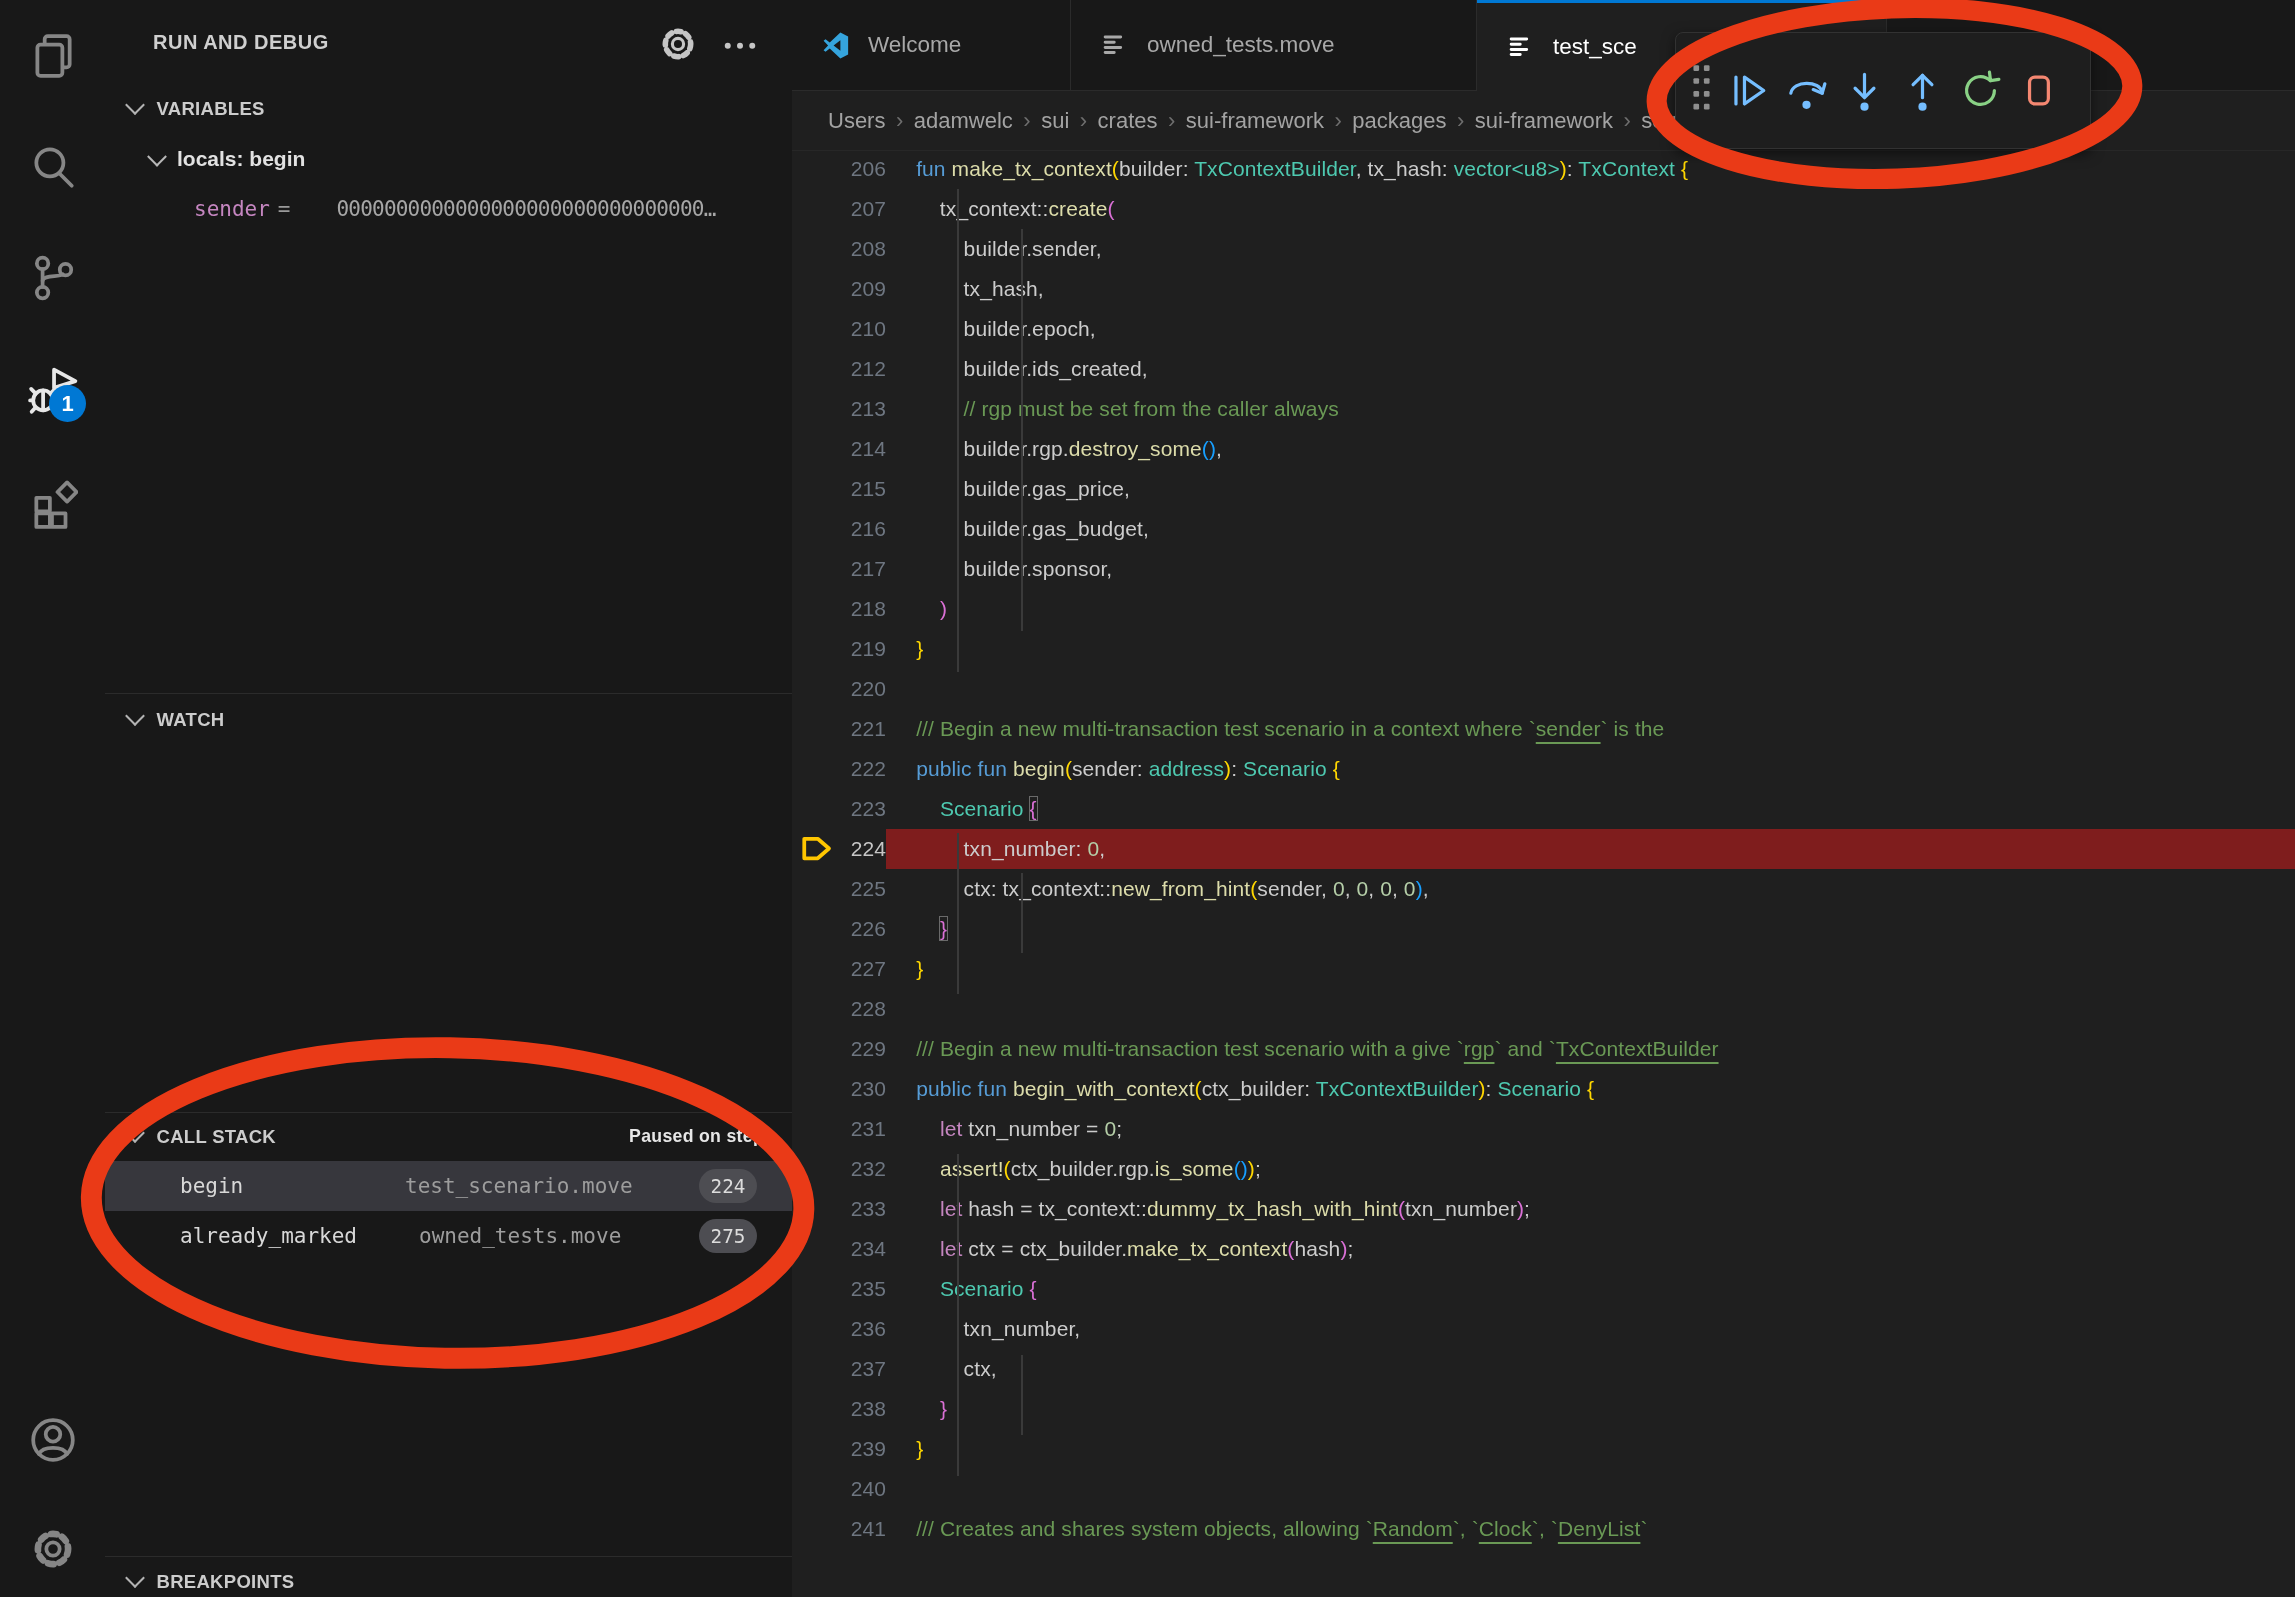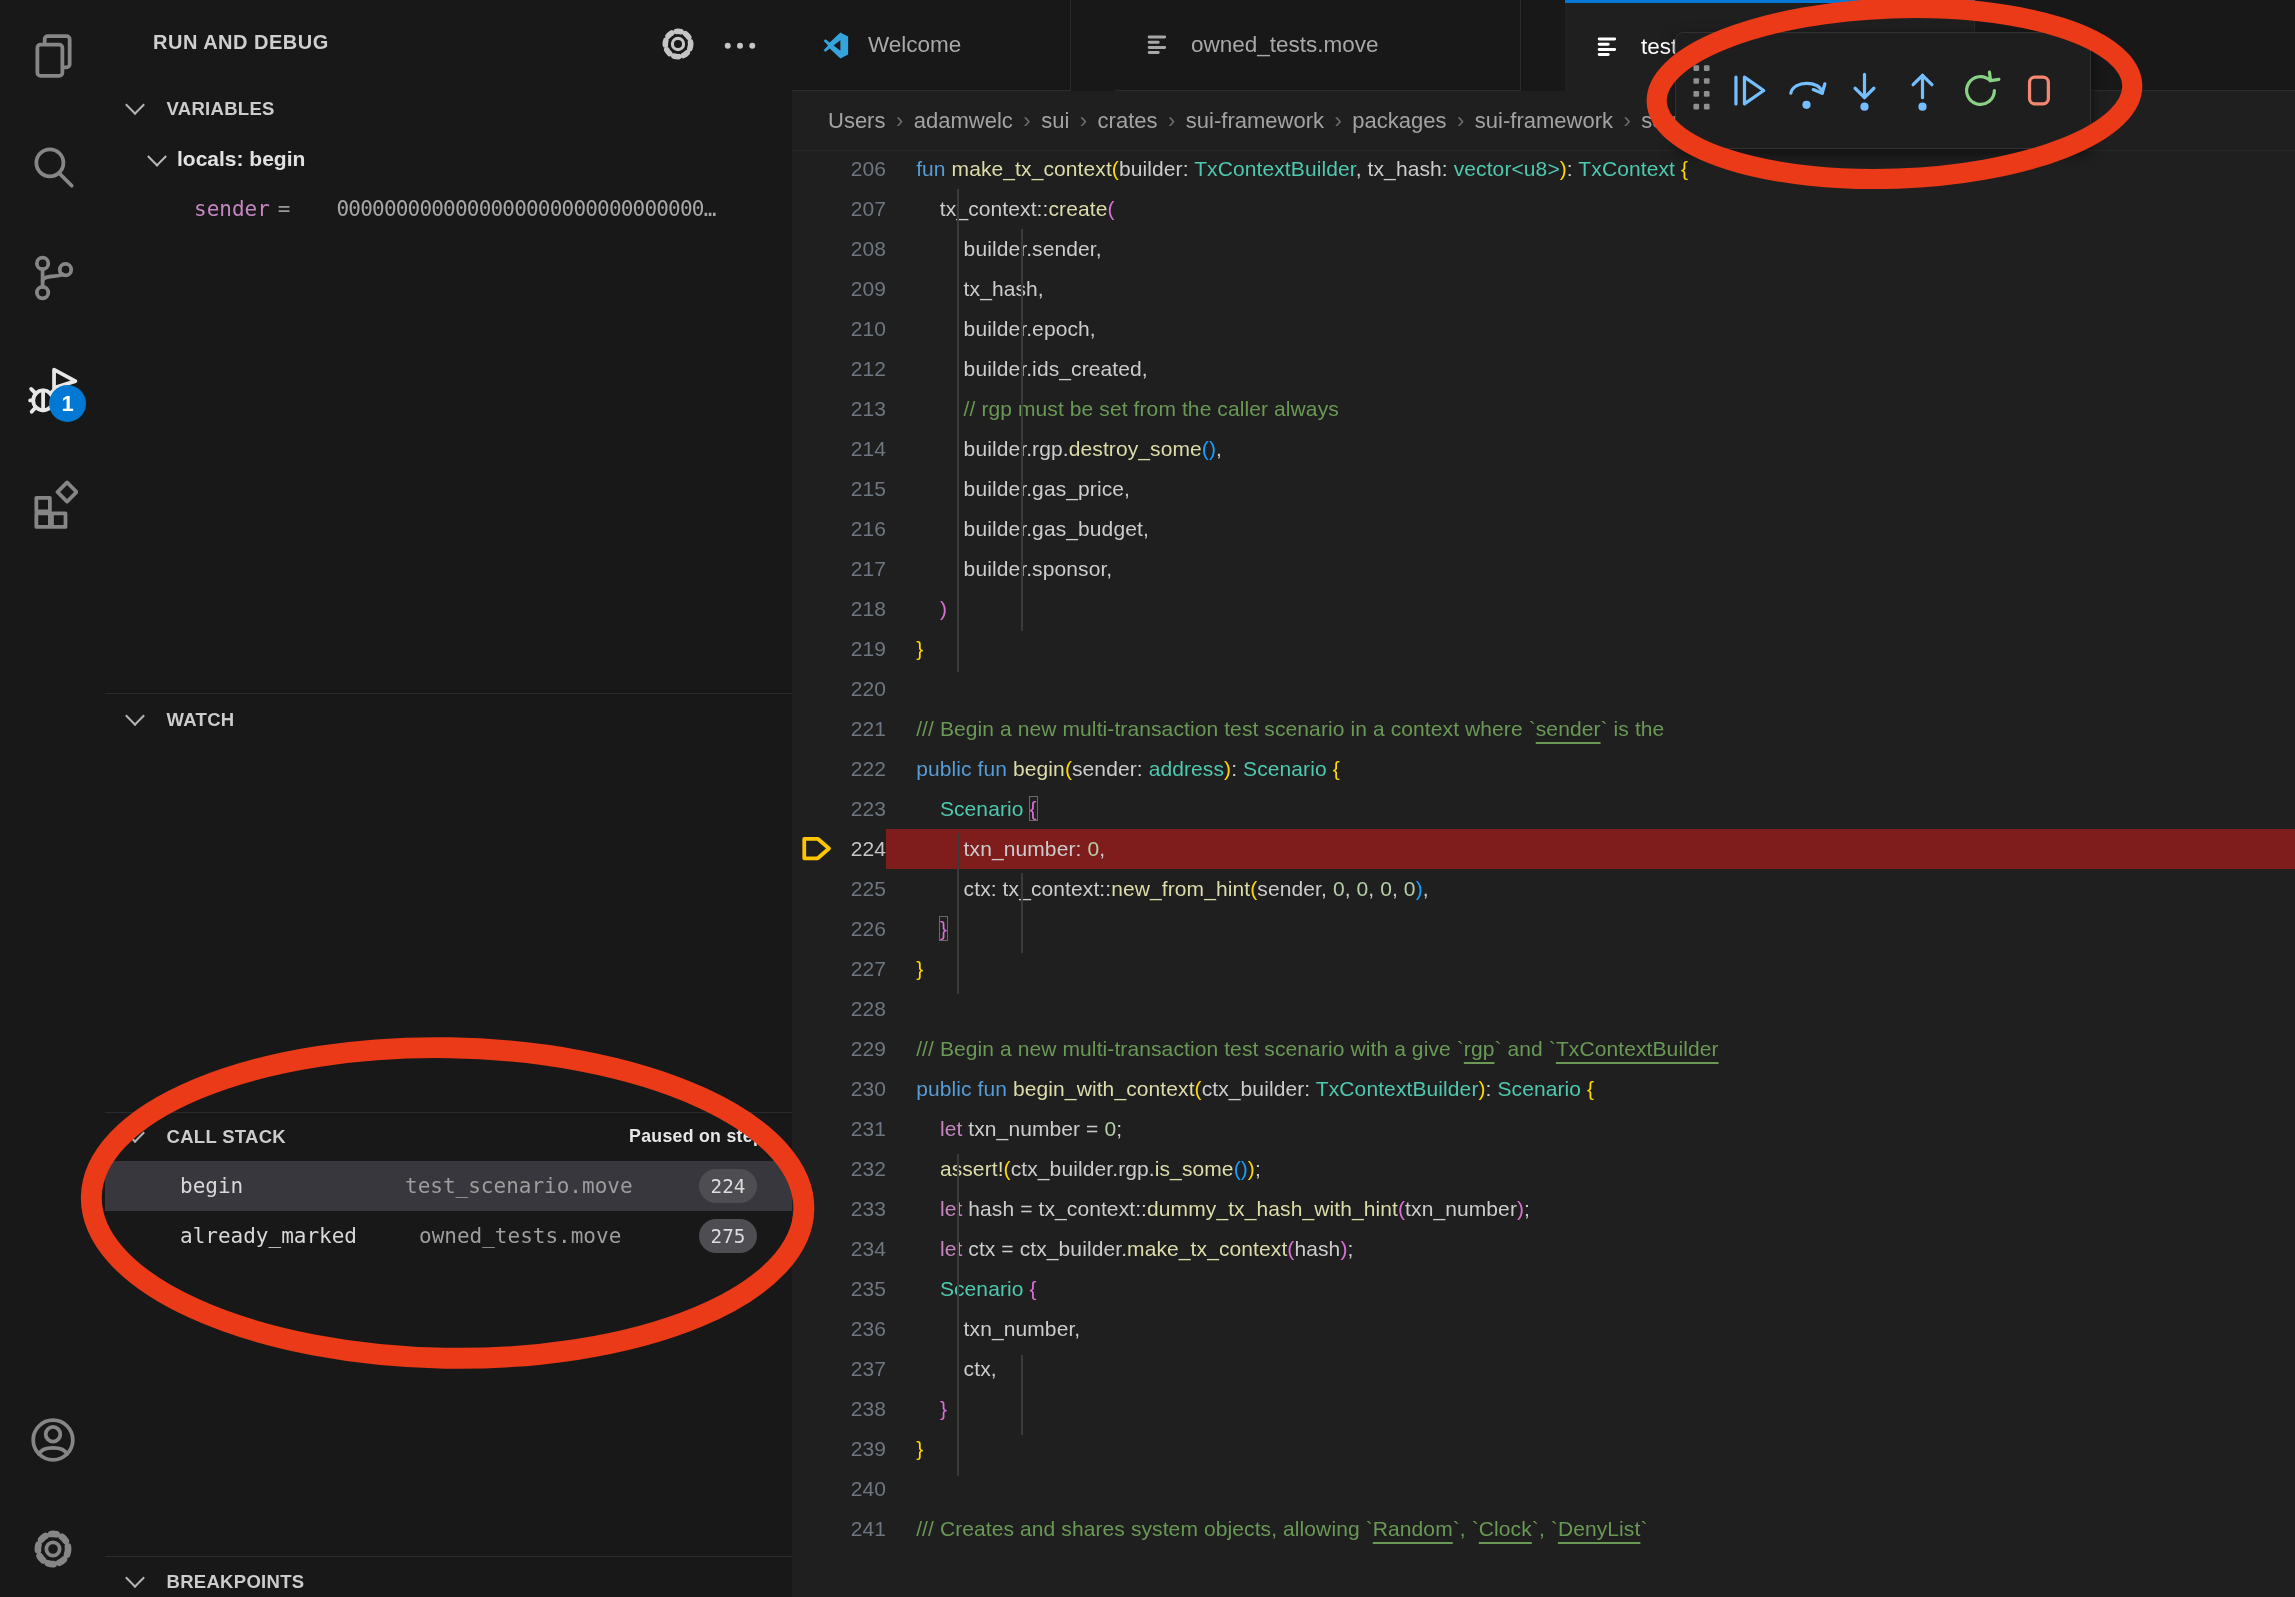--- a/index.html
+++ b/index.html
@@ -24,21 +24,21 @@
   .cfg-btn{position:absolute;left:273px;top:14.5px;width:256px;height:56px;background:#2f2f2f;
            border:0.8px solid #3e3e3e;border-radius:8px;display:flex;align-items:center;overflow:hidden;}
   .cfg-play{width:51px;height:100%;display:flex;align-items:center;justify-content:center;
             border-right:0.8px solid #3e3e3e;}
   .cfg-label{font-size:21px;color:#d6d6d6;padding-left:11.3px;white-space:nowrap;max-width:153px;overflow:hidden;}
   .chev{display:inline-block;width:12px;height:12px;border-right:2.4px solid #b8b8b8;
         border-bottom:2.4px solid #b8b8b8;transform:rotate(45deg) translate(-1.6px,-1.6px);}
   .cfg-chev{margin-left:1.6px;}
   .hdr-ico{position:absolute;top:22.5px;width:42px;height:42px;color:#c5c5c5;}
   .hdr-ico svg{width:42px;height:42px;}
-  .sec-head{position:absolute;left:0;width:687px;height:43px;display:flex;align-items:center;gap:25px;
+  .sec-head{position:absolute;left:0;width:687px;height:43px;display:flex;align-items:center;gap:15px;
             padding-left:22.5px;box-sizing:border-box;font-size:18.5px;font-weight:700;
             letter-spacing:0.3px;color:#cccccc;}
   .sec-head .chev{border-color:#b3b3b3;border-width:2.1px;flex:none;transform:rotate(45deg);margin-top:-6.4px;}
   .divider{position:absolute;left:0;width:687px;height:0.8px;background:#2b2b2b;}
   .row-locals{position:absolute;left:45px;top:138px;height:42px;display:flex;align-items:center;gap:13px;
               font-size:21px;font-weight:700;color:#e2e2e2;}
   .row-sender{position:absolute;left:89px;top:188px;height:42px;display:flex;align-items:center;
               font-size:21px;}
   .var-name{color:#c586c0;}
   .var-eq{color:#9a9a9a;padding:0 8px;}
@@ -46,21 +46,21 @@
   .paused{position:absolute;right:28px;font-size:17.7px;font-weight:700;color:#e6e6e6;}
   .frame-row{position:absolute;left:0;width:687px;height:50px;font-size:21px;}
   .frame-row.selected{background:#37373d;}
   .frame-fn{position:absolute;left:75px;top:0;height:50px;display:flex;align-items:center;color:#d8d8d8;}
   .frame-file{position:absolute;top:0;height:50px;display:flex;align-items:center;color:#9d9d9d;}
   .frame-badge{position:absolute;top:8px;height:34px;min-width:58px;border-radius:17px;background:#4d4d52;
                color:#dcdcdc;font-size:19.3px;display:flex;align-items:center;justify-content:center;}
 
   
   #editor{position:absolute;left:792px;top:0;width:1503px;height:1597px;background:#1f1f1f;}
-  #tabbar{position:absolute;left:0;top:0;width:1503px;height:91px;display:flex;background:#181818;gap:44px;}
+  #tabbar{position:absolute;left:0;top:0;width:1503px;height:91px;display:flex;background:#181818;}
   .tab{box-sizing:border-box;height:91px;display:flex;align-items:center;gap:16px;padding-left:29px;
        background:#181818;border-right:0.8px solid #2b2b2b;border-bottom:0.8px solid #2b2b2b;
        font-size:22.5px;color:#a8a8a8;overflow:hidden;white-space:nowrap;}
   .tab.active{background:#1f1f1f;border-bottom:none;border-top:3.2px solid #0078d4;color:#ffffff;}
   .tab-filler{flex:1;border-bottom:0.8px solid #2b2b2b;background:#181818;}
   .tab svg{flex:none;}
   #breadcrumbs{position:absolute;left:0;top:91px;width:1503px;height:60px;display:flex;align-items:center;
                padding-left:36px;box-sizing:border-box;font-size:22px;color:#a3a3a3;white-space:nowrap;
                border-bottom:0.8px solid #272727;overflow:hidden;}
   .crumb{flex:none;}

